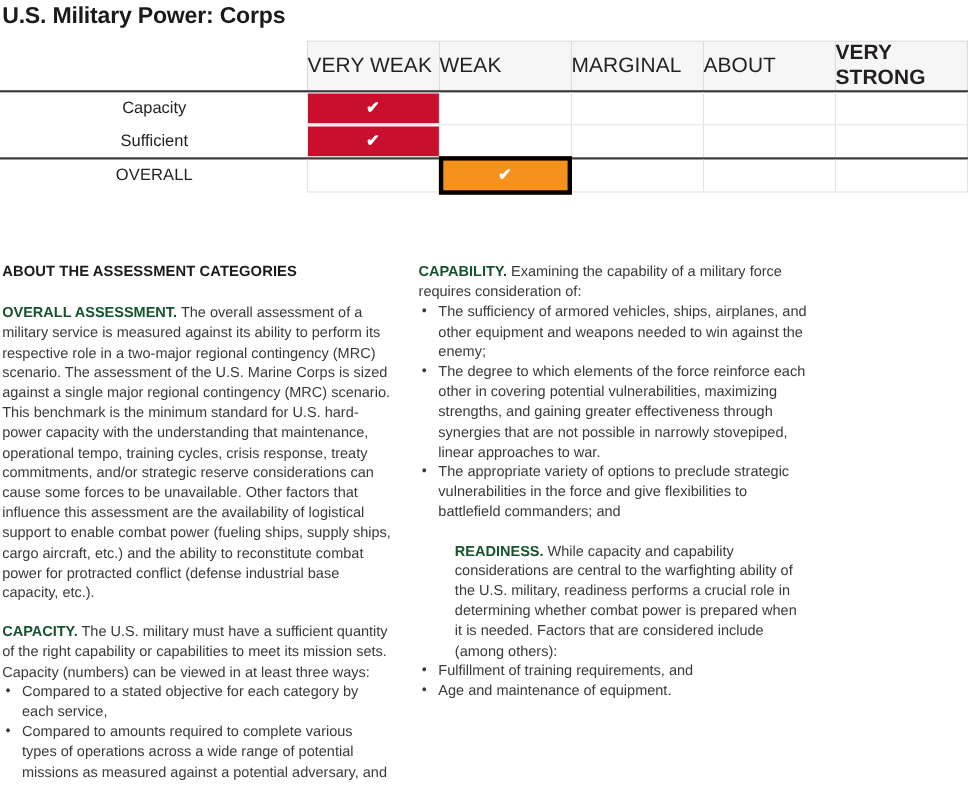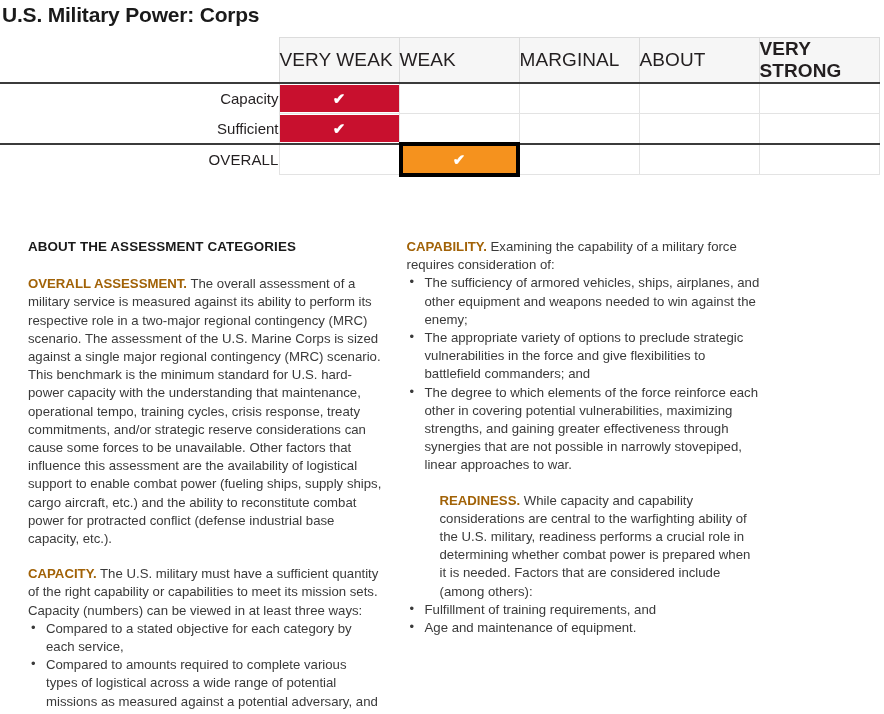--- a/index.html
+++ b/index.html
@@ -72,21 +72,21 @@
     border-left: 1px solid #e3e3e3;
     border-bottom: 1px solid #e3e3e3;
     vertical-align: middle;
     text-align: center;
   }
   tr.data-row td.last { border-right: 1px solid #e3e3e3; }
 
   tr.data-row td.row-label {
     border-left: none;
     border-bottom: none;
-    text-align: right;
+    text-align: center;
     font-size: 15px;
     color: #231f20;
     padding-left: 2px;
     white-space: nowrap;
   }
   tr.data-row.overall td.row-label {
     font-weight: normal;
     font-size: 15px;
     letter-spacing: 0.1px;
   }
@@ -120,21 +120,20 @@
   .check.dark  { color: #1b1b3a; }
 
   
   .columns {
     position: absolute;
     top: 238px;
     left: 0;
     width: 734px;
     display: flex;
     gap: 0;
-    padding-left: 26px;
   }
   .col {
     width: 430px;
     font-size: 13.2px;
     line-height: 18.2px;
     color: #3a3a3a;
   }
   .col.left  { margin-left: 2px; margin-right: 25px; }
   .col.right { margin-left: 0px; }
 
@@ -145,21 +144,21 @@
     letter-spacing: 0.1px;
     margin: 0 0 19px 0;
   }
   .para {
     margin: 0 0 17px 0;
     text-align: left;
   }
   .para.tight { margin-bottom: 0; }
   .lead {
     font-weight: bold;
-    color: #a16207;
+    color: #14532d;
   }
   .ital { }
 
   ul.bullets {
     list-style: none;
     margin: 0;
     padding: 0;
   }
   ul.bullets li {
     position: relative;
@@ -252,32 +251,32 @@
 
     <p class="para">
       <span class="lead">OVERALL ASSESSMENT.</span><span> The overall assessment of a military service is measured against its ability to perform its respective role in a two-major regional contingency (MRC) scenario. The assessment of the U.S. Marine Corps is sized against a single major regional contingency (MRC) scenario. This benchmark is the </span><span class="ital">minimum</span><span> standard for U.S. hard-power capacity with the understanding that maintenance, operational tempo, training cycles, crisis response, treaty commitments, and/or strategic reserve considerations can cause some forces to be unavailable. Other factors that influence this assessment are the availability of logistical support to enable combat power (fueling ships, supply ships, cargo aircraft, etc.) and the ability to reconstitute combat power for protracted conflict (defense industrial base capacity, etc.).</span>
     </p>
 
     <p class="para tight">
       <span class="lead">CAPACITY.</span><span> The U.S. military must have a sufficient quantity of the right capability or capabilities to meet its mission sets. Capacity (numbers) can be viewed in at least three ways:</span>
     </p>
     <ul class="bullets">
       <li>Compared to a stated objective for each category by each service,</li>
-      <li>Compared to amounts required to complete various types of logistical across a wide range of potential missions as measured against a potential adversary, and</li>
+      <li>Compared to amounts required to complete various types of operations across a wide range of potential missions as measured against a potential adversary, and</li>
     </ul>
   </div>
 
   <div class="col right">
     <p class="para tight">
       <span class="lead">CAPABILITY.</span><span> Examining the capability of a military force requires consideration of:</span>
     </p>
     <ul class="bullets">
       <li>The sufficiency of armored vehicles, ships, airplanes, and other equipment and weapons needed to win against the enemy;</li>
+      <li>The degree to which elements of the force reinforce each other in covering potential vulnerabilities, maximizing strengths, and gaining greater effectiveness through synergies that are not possible in narrowly stovepiped, linear approaches to war.</li>
       <li>The appropriate variety of options to preclude strategic vulnerabilities in the force and give flexibilities to battlefield commanders; and</li>
-      <li>The degree to which elements of the force reinforce each other in covering potential vulnerabilities, maximizing strengths, and gaining greater effectiveness through synergies that are not possible in narrowly stovepiped, linear approaches to war.</li>
     </ul>
 
     <p class="para tight" style="margin-top:17px;margin-left:33px;">
       <span class="lead">READINESS.</span><span> While capacity and capability considerations are central to the warfighting ability of the U.S. military, readiness performs a crucial role in determining whether combat power is prepared when it is needed. Factors that are considered include (among others):</span>
     </p>
     <ul class="bullets">
       <li>Fulfillment of training requirements, and</li>
       <li>Age and maintenance of equipment.</li>
     </ul>
   </div>

